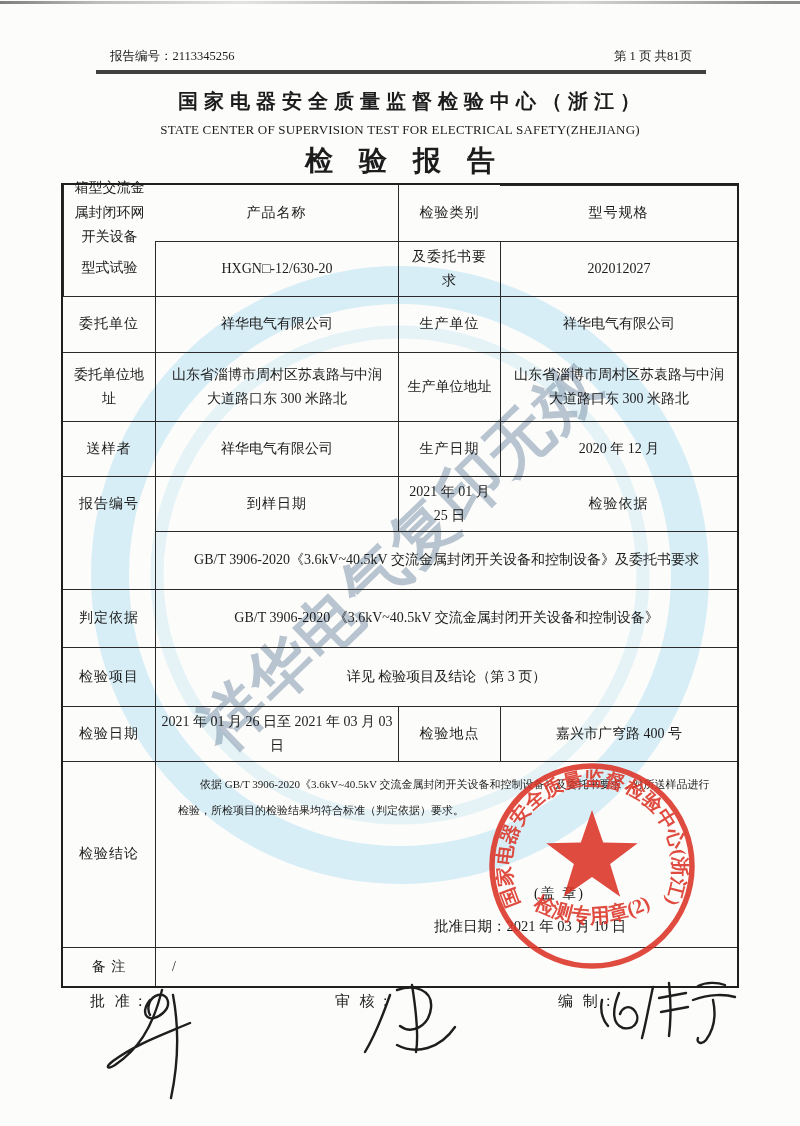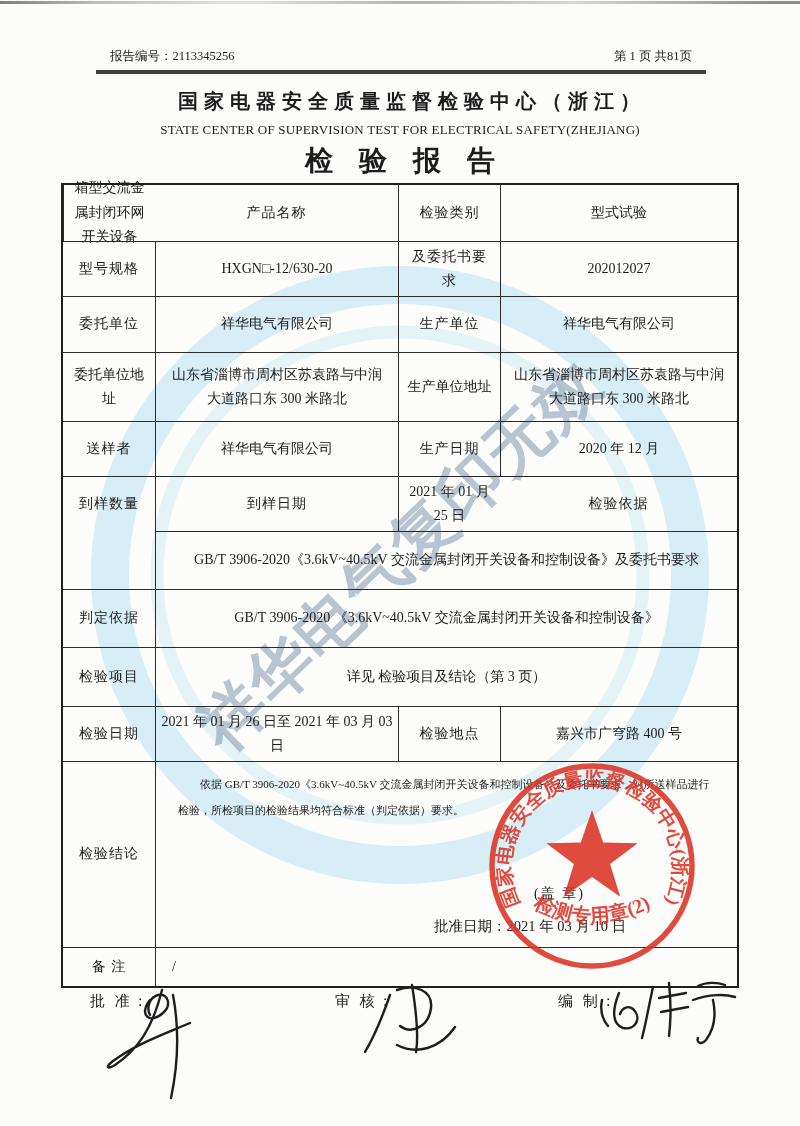--- a/index.html
+++ b/index.html
@@ -84,43 +84,43 @@
     <div class="org-cn">国家电器安全质量监督检验中心（浙江）</div>
     <div class="org-en">STATE CENTER OF SUPERVISION TEST FOR ELECTRICAL SAFETY(ZHEJIANG)</div>
     <div class="doc-title">检验报告</div>
   </div>
 
   <div class="tbl">
 
     <div class="c fr">箱型交流金属封闭环网开关设备</div>
     <div class="c lab fc fr">产品名称</div>
     <div class="c lab fr">检验类别</div>
+    <div class="c lab fc">型号规格</div>
+
     <div class="c fr">型式试验</div>
-
-    <div class="c lab fc">型号规格</div>
     <div class="c">HXGN□-12/630-20</div>
     <div class="c lab">及委托书要求</div>
     <div class="c">202012027</div>
 
     <div class="c lab fc">委托单位</div>
     <div class="c">祥华电气有限公司</div>
     <div class="c lab">生产单位</div>
     <div class="c">祥华电气有限公司</div>
 
     <div class="c lab fc" style="letter-spacing:0;">委托单位地址</div>
     <div class="c" style="padding:2px 13px;">山东省淄博市周村区苏袁路与中润大道路口东 300 米路北</div>
     <div class="c lab" style="letter-spacing:0;">生产单位地址</div>
     <div class="c" style="padding:2px 12px;">山东省淄博市周村区苏袁路与中润大道路口东 300 米路北</div>
 
     <div class="c lab fc">送样者</div>
     <div class="c">祥华电气有限公司</div>
     <div class="c lab">生产日期</div>
     <div class="c">2020 年 12 月</div>
 
-    <div class="c lab fc">到样数量</div>
+    <div class="c lab fc">报告编号</div>
     <div class="c lab">到样日期</div>
     <div class="c">2021 年 01 月 25 日</div>
 
     <div class="c lab fc">检验依据</div>
     <div class="c span3">GB/T 3906-2020《3.6kV~40.5kV 交流金属封闭开关设备和控制设备》及委托书要求</div>
 
     <div class="c lab fc">判定依据</div>
     <div class="c span3">GB/T 3906-2020 《3.6kV~40.5kV 交流金属封闭开关设备和控制设备》</div>
 
     <div class="c lab fc">检验项目</div>

